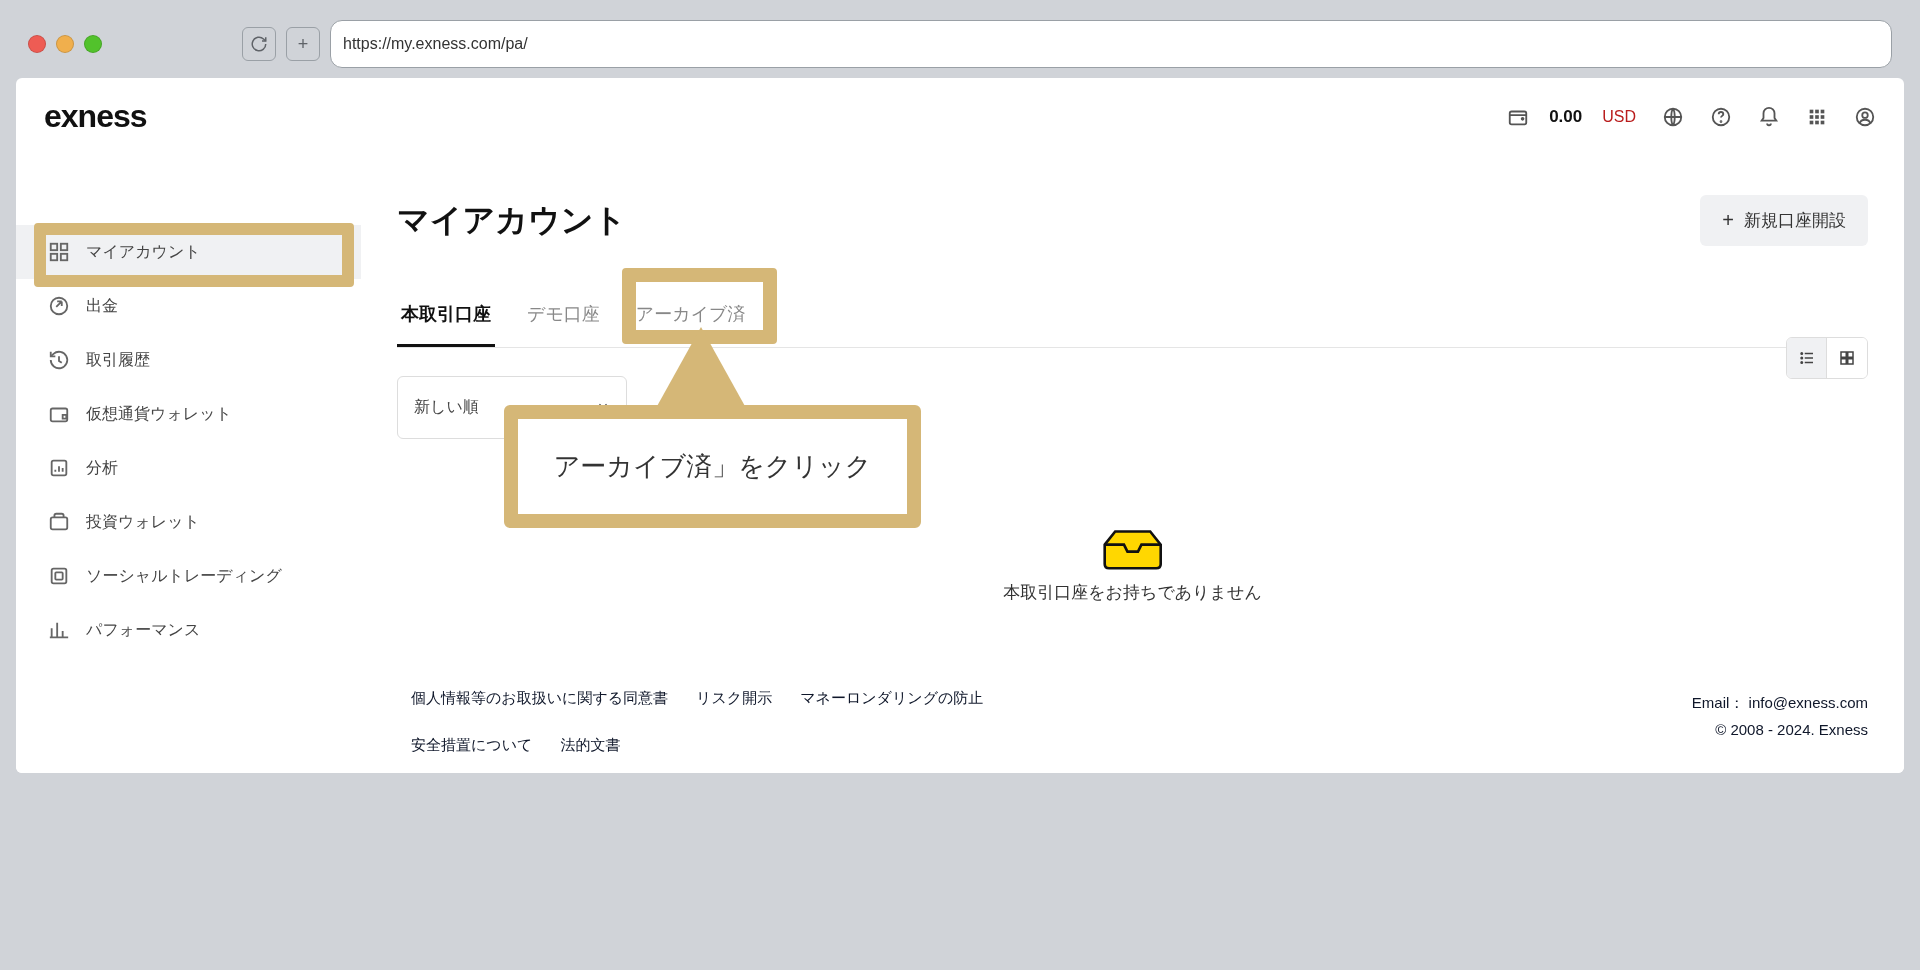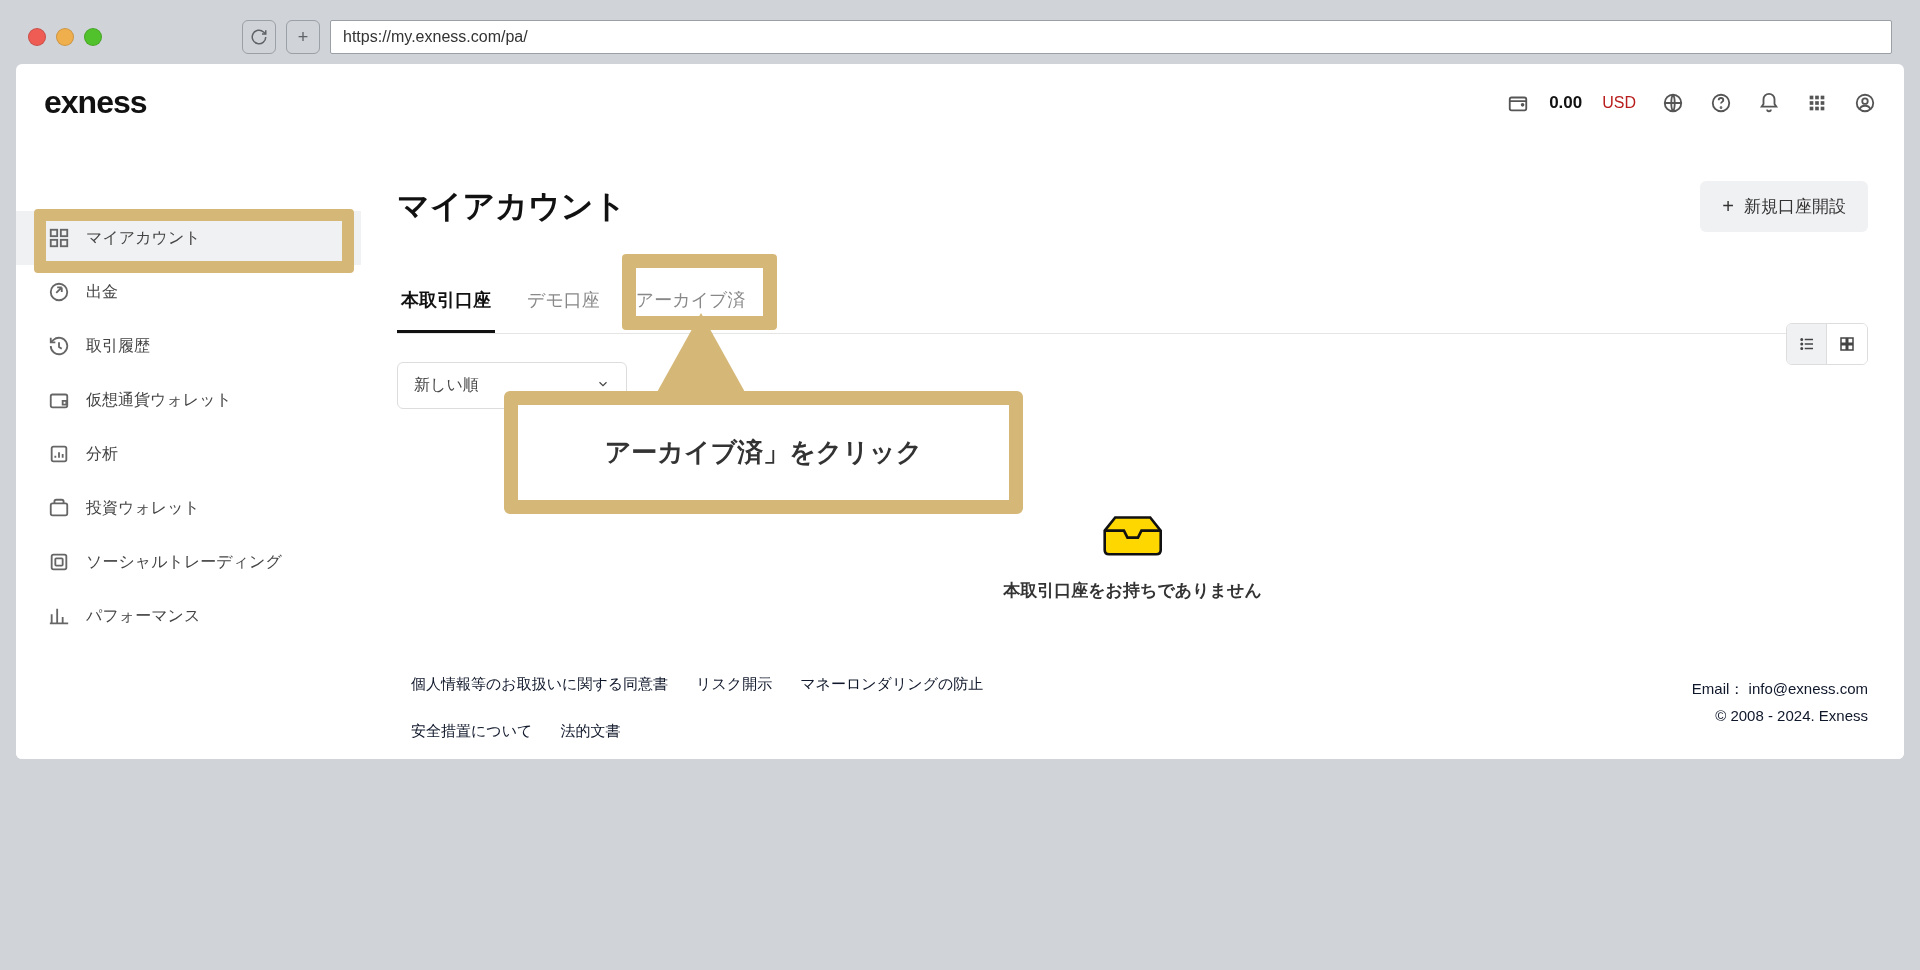--- a/index.html
+++ b/index.html
@@ -7,21 +7,21 @@
 
 
 .browser-window { background: #d0d3d8; border-radius: 12px 12px 0 0; overflow: hidden; }
 .browser-bar { display: flex; align-items: center; padding: 10px 18px; gap: 10px; }
 .traffic-lights { display: flex; gap: 10px; margin-right: 130px; }
 .tl { width: 18px; height: 18px; border-radius: 50%; border: 1px solid rgba(0,0,0,.15); }
 .tl.red { background: #ee5c54; }
 .tl.yellow { background: #f0af4d; }
 .tl.green { background: #52c22c; }
 .browser-btn { width: 34px; height: 34px; border: 1px solid #9aa0a6; border-radius: 6px; background: #d0d3d8; display: flex; align-items: center; justify-content: center; color: #5f6368; font-size: 18px; cursor: pointer; }
-.address-bar { flex: 1; height: 34px; border: 1px solid #9aa0a6; border-radius: 2px; background: #fff; display: flex; align-items: center; padding: 0 12px; font-size: 16px; color: #333; }
+.address-bar { flex: 1; height: 48px; border: 1px solid #9aa0a6; border-radius: 12px; background: #fff; display: flex; align-items: center; padding: 0 12px; font-size: 16px; color: #333; }
 
 
 .app-container { background: #fff; margin: 0 6px 6px 6px; border-radius: 6px; overflow: hidden; position: relative; height: 695px; }
 .top-header { display: flex; align-items: center; justify-content: space-between; padding: 20px 28px; }
 .logo-text { font-size: 32px; font-weight: 800; letter-spacing: -1px; color: #111; }
 .header-right { display: flex; align-items: center; gap: 26px; }
 .balance-wrap { display: flex; align-items: center; gap: 20px; }
 .balance-amt { font-weight: 700; font-size: 17px; color: #111; }
 .balance-cur { color: #b91c1c; font-size: 16px; }
 .hicon { color: #555; display: flex; align-items: center; }
@@ -38,32 +38,32 @@
 .main { flex: 1; padding: 40px 36px 0 36px; position: relative; }
 .page-head { display: flex; justify-content: space-between; align-items: center; margin-bottom: 46px; }
 .page-title { font-size: 32px; font-weight: 700; color: #111; }
 .new-account-btn { display: flex; align-items: center; gap: 10px; background: #f0f1f3; border: none; padding: 14px 22px; border-radius: 6px; font-size: 17px; color: #333; cursor: pointer; }
 
 .tabs-row { display: flex; gap: 28px; border-bottom: 1px solid #e5e5e5; margin-bottom: 28px; position: relative; }
 .tab { padding: 10px 4px 18px 4px; font-size: 18px; color: #888; cursor: pointer; }
 .tab.active { color: #111; font-weight: 600; border-bottom: 3px solid #111; }
 .tab-highlight { position: absolute; top: -24px; left: 225px; width: 155px; height: 76px; border: 14px solid #d5b777; border-radius: 4px; pointer-events: none; z-index: 5; }
 
-.sort-select { display: inline-flex; align-items: center; justify-content: space-between; border: 1px solid #ddd; border-radius: 6px; padding: 12px 16px; width: 230px; font-size: 16px; color: #444; cursor: pointer; }
+.sort-select { display: inline-flex; align-items: center; justify-content: space-between; border: 1px solid #ddd; border-radius: 6px; padding: 20px 16px; width: 230px; font-size: 16px; color: #444; cursor: pointer; }
 .view-toggle { position: absolute; right: 36px; display: flex; border: 1px solid #ddd; border-radius: 6px; overflow: hidden; top: 182px; }
 .view-btn { width: 40px; height: 40px; display: flex; align-items: center; justify-content: center; background: #fff; border: none; cursor: pointer; color: #444; }
 .view-btn:first-child { border-right: 1px solid #ddd; }
 .view-btn.active { background: #f0f1f3; }
 
-.callout { position: absolute; top: 250px; left: 143px; width: 519px; background: #fff; border: 14px solid #d5b777; border-radius: 6px; padding: 30px 20px; text-align: center; font-size: 26px; color: #333; z-index: 10; font-weight: bold; }
+.callout { position: absolute; top: 250px; left: 143px; width: 417px; background: #fff; border: 14px solid #d5b777; border-radius: 6px; padding: 30px 20px; text-align: center; font-size: 26px; color: #333; z-index: 10; }
 .callout-pointer { position: absolute; top: 172px; left: 290px; width: 0; height: 0; border-left: 50px solid transparent; border-right: 50px solid transparent; border-bottom: 90px solid #d5b777; z-index: 8; }
 
 .empty-state { position: absolute; top: 370px; left: 50%; transform: translateX(-50%); text-align: center; }
 .inbox-icon svg { width: 70px; height: 48px; }
-.empty-text { margin-top: 16px; font-size: 17px; color: #333; font-weight: bold; }
+.empty-text { margin-top: 4px; font-size: 17px; color: #333; }
 
 
 .wavy { position: absolute; left: 0; right: 0; top: 590px; height: 30px; }
 .wavy svg { width: 100%; height: 100%; }
 
 .footer { position: absolute; left: 0; right: 0; bottom: 0; display: flex; justify-content: space-between; padding: 18px 36px 18px 395px; font-size: 15px; color: #0f172a; background: #fff; }
 .footer-left { display: flex; flex-wrap: wrap; gap: 28px 28px; max-width: 700px; }
 .footer-right { text-align: right; line-height: 1.8; }
 </style>
 </head>

